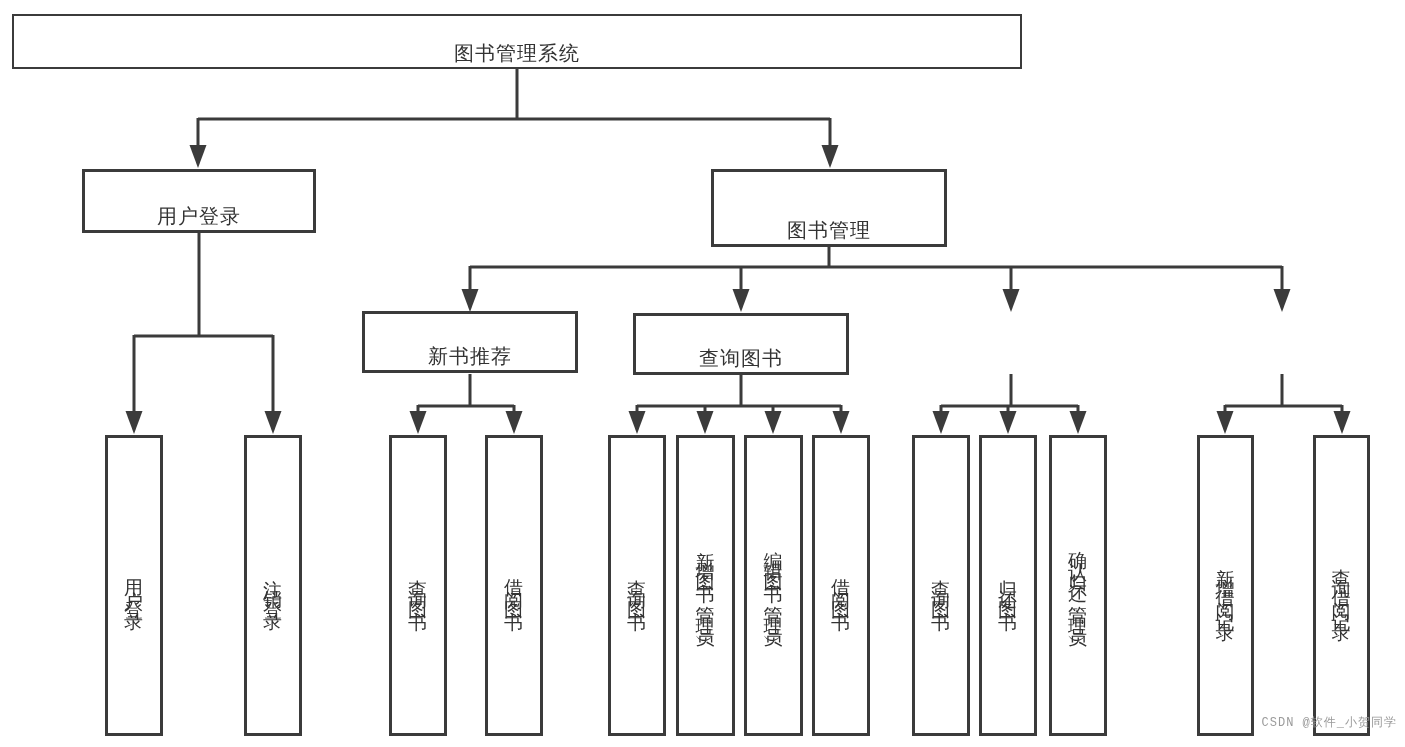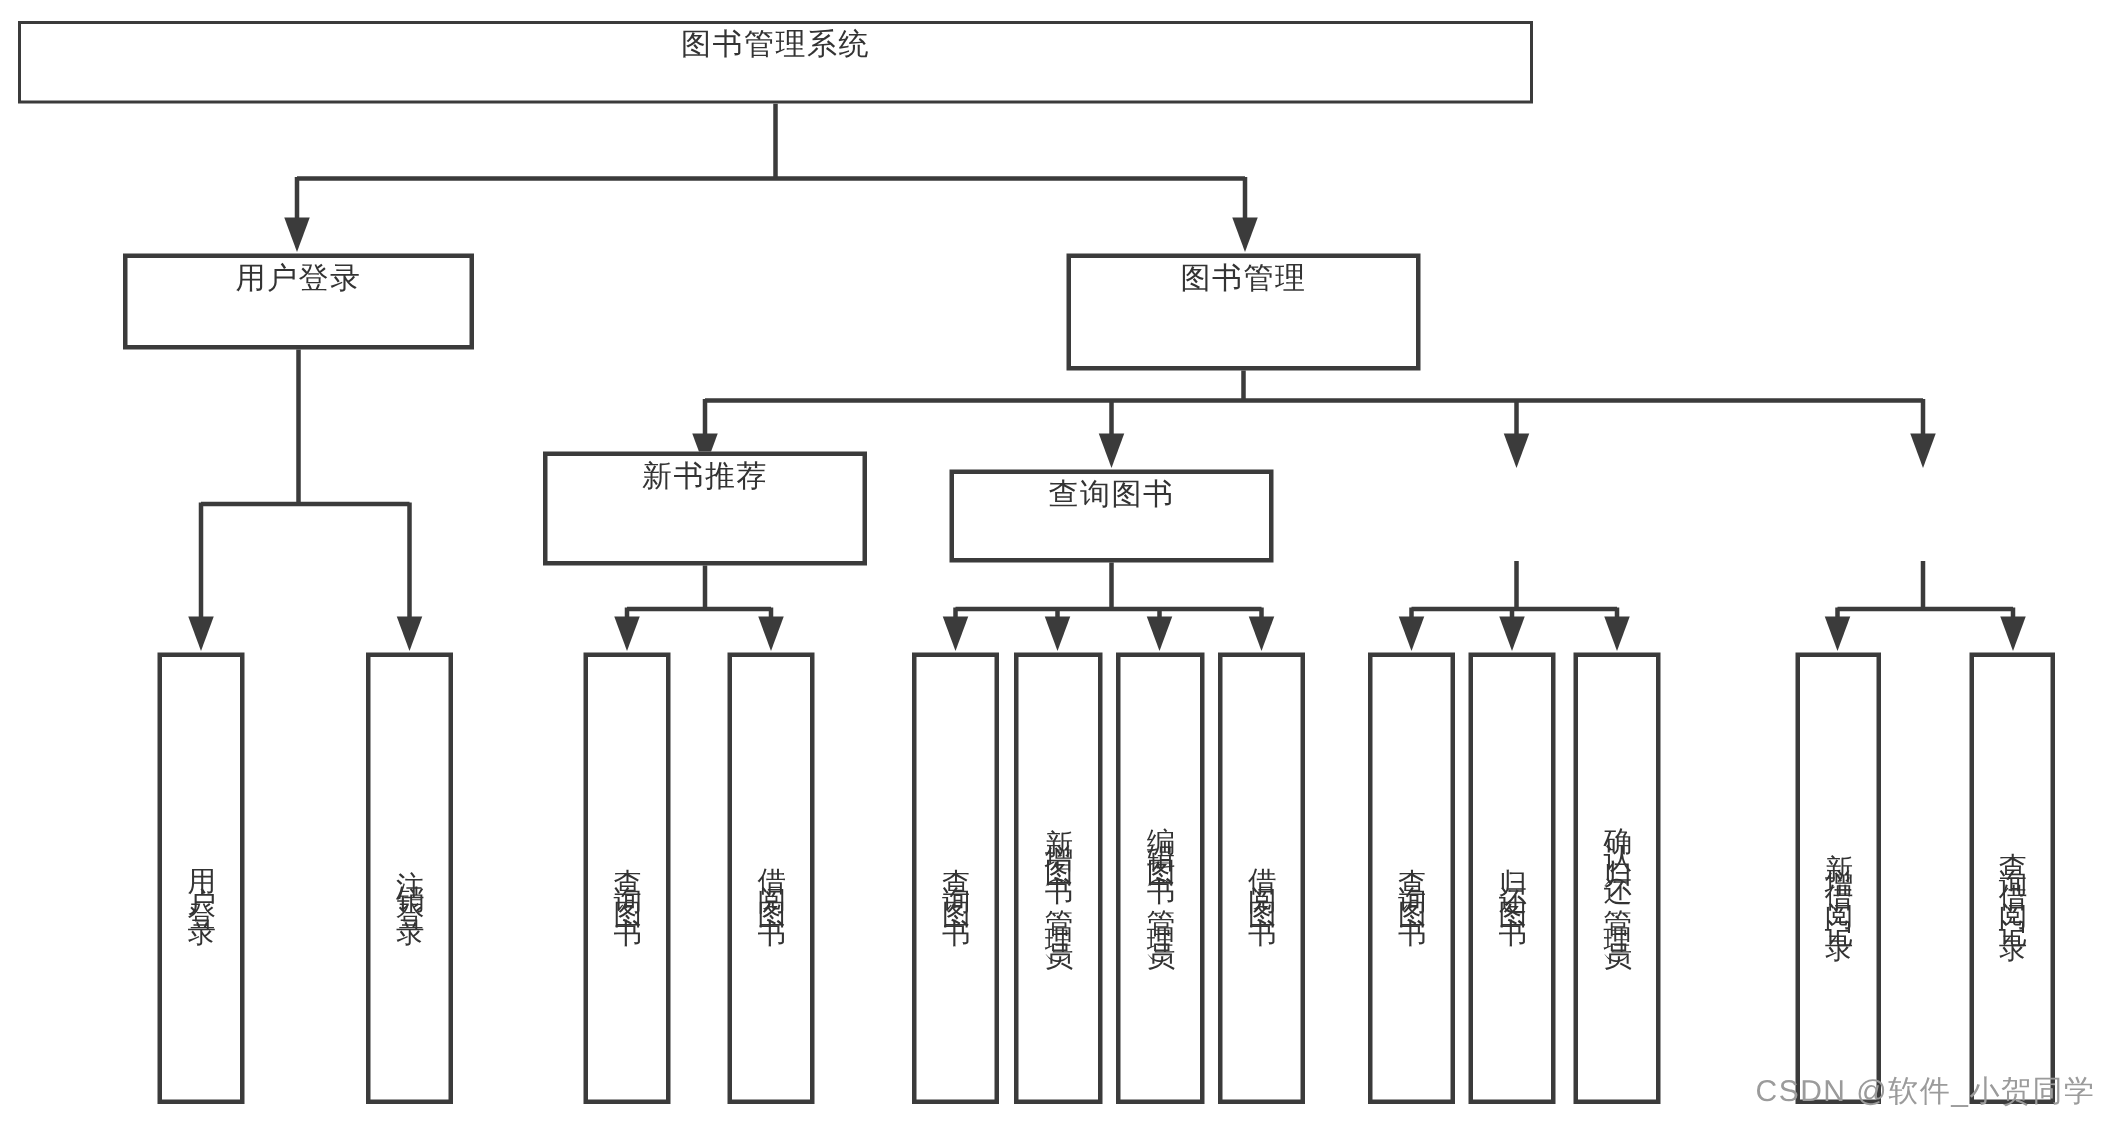--- a/index.html
+++ b/index.html
@@ -13,38 +13,39 @@
   body{
     width:1405px;height:747px;overflow:hidden;position:relative;
     font-family:"Liberation Sans","DejaVu Sans",sans-serif;
     color:var(--text);
   }
   #canvas{position:absolute;left:0;top:0;width:1405px;height:747px;background:var(--bg);}
   #connectors{position:absolute;left:0;top:0;z-index:1;}
   .node{
     position:absolute;z-index:2;box-sizing:border-box;
     background:var(--node-bg);border:3px solid var(--line);
-    display:flex;align-items:flex-start;justify-content:center;
+    display:flex;align-items:flex-end;justify-content:center;
     font-size:20px;letter-spacing:1px;color:var(--text);
   }
   .node.top{border-width:2px;font-size:20px;}
   .leaf{
     position:absolute;z-index:2;box-sizing:border-box;top:435px;height:301px;
     background:var(--node-bg);border:3px solid var(--line);
     display:flex;align-items:center;justify-content:center;
   }
   .leaf .lbl{
     writing-mode:vertical-rl;text-orientation:mixed;
     font-size:19px;line-height:1;letter-spacing:11px;
     white-space:nowrap;color:var(--text);
   }
   .watermark{
     position:absolute;z-index:5;top:714px;right:8px;
-    font-size:20px;letter-spacing:1px;color:var(--watermark);
+    font-size:12px;letter-spacing:1px;color:var(--watermark);
     white-space:nowrap;
+    font-family:Liberation Mono, monospace;
   }
 </style>
 </head>
 <body>
 
 <div id="canvas">
 
   <svg id="connectors" width="1405" height="747" viewBox="0 0 1405 747">
 
     <g stroke="#3b3b3b" stroke-width="3" fill="none">
@@ -91,21 +92,21 @@
     <span class="lbl">图书管理系统</span>
   </div>
 
   <div class="node" style="left:82px;top:169px;width:234px;height:64px">
     <span class="lbl">用户登录</span>
   </div>
   <div class="node" style="left:711px;top:169px;width:236px;height:78px">
     <span class="lbl">图书管理</span>
   </div>
 
-  <div class="node" style="left:362px;top:301px;width:216px;height:76px">
+  <div class="node" style="left:362px;top:311px;width:216px;height:62px">
     <span class="lbl">新书推荐</span>
   </div>
   <div class="node" style="left:633px;top:313px;width:216px;height:62px">
     <span class="lbl">查询图书</span>
   </div>
 
   <div class="leaf" style="left:105px;width:58px">
     <span class="lbl">用户登录</span>
   </div>
   <div class="leaf" style="left:244px;width:58px">

